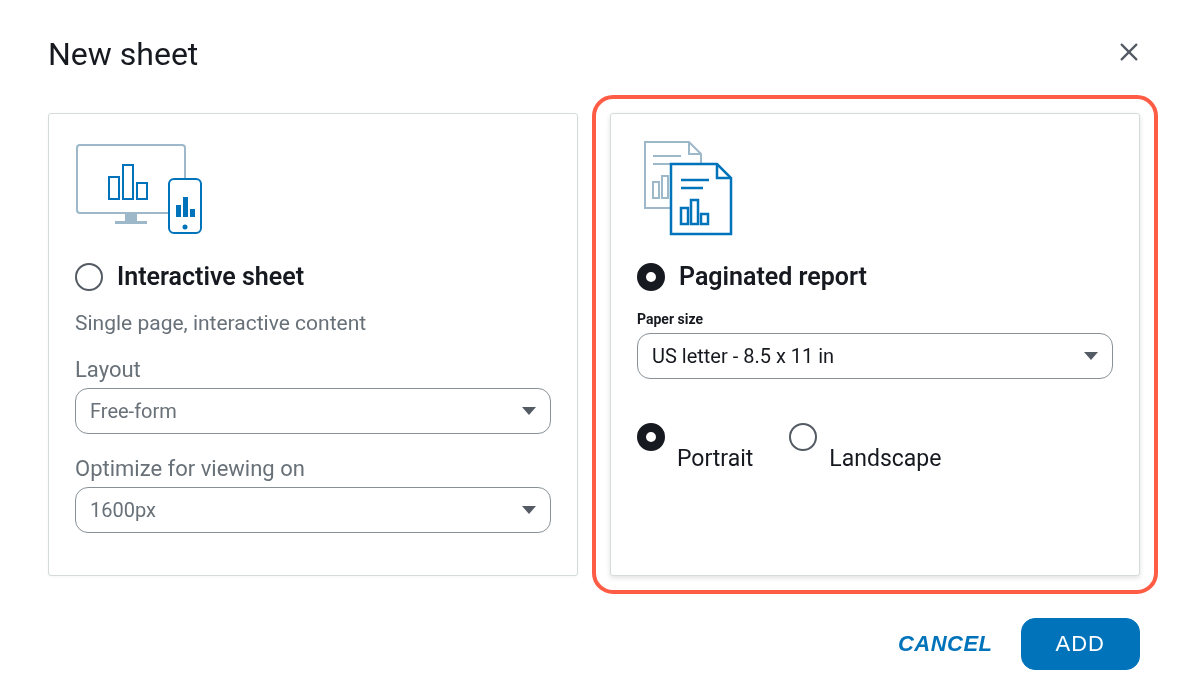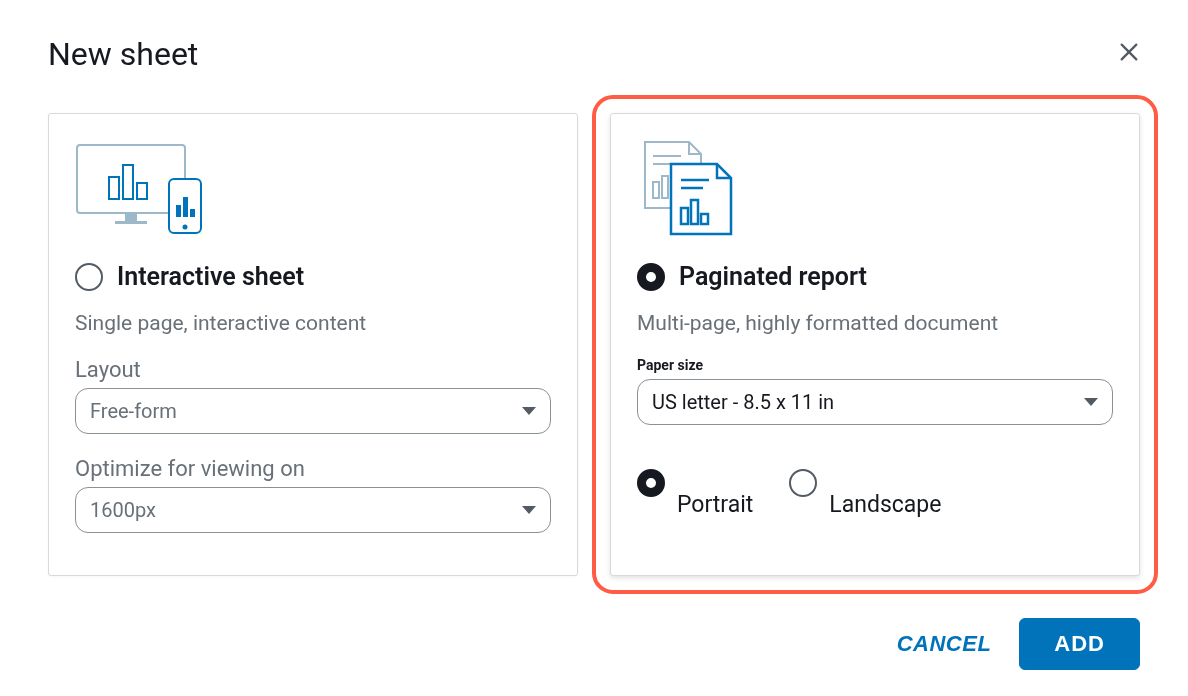--- a/index.html
+++ b/index.html
@@ -158,25 +158,25 @@
       font-weight: 700;
       color: #0073bb;
       background: none;
       border: none;
       cursor: pointer;
       letter-spacing: 0.5px;
       font-style: italic;
     }
     .btn-add {
       font-size: 22px;
-      font-weight: 700;
+      font-weight: 400;
       color: #fff;
       background: #0073bb;
       border: 1px solid #0073bb;
-      border-radius: 6px;
+      border-radius: 14px;
       padding: 12px 34px;
       cursor: pointer;
       letter-spacing: 1px;
     }
   </style>
 </head>
 <body>
 
 <div class="dialog-header">
   <h1 class="dialog-title">New sheet</h1>
@@ -254,21 +254,20 @@
         <line x1="44" y1="50" x2="66" y2="50" stroke="#0073bb" stroke-width="2.5"></line>
         <rect x="44" y="70" width="7" height="16" fill="none" stroke="#0073bb" stroke-width="2.5"></rect>
         <rect x="54" y="62" width="7" height="24" fill="none" stroke="#0073bb" stroke-width="2.5"></rect>
         <rect x="64" y="76" width="7" height="10" fill="none" stroke="#0073bb" stroke-width="2.5"></rect>
       </svg>
     </div>
     <div class="radio-row">
       <div class="radio-circle radio-selected"></div>
       <span class="radio-label-title">Paginated report</span>
     </div>
-    <div class="card-description">Multi-page, highly formatted document</div>
 
     <div class="field-label-dark">Paper size</div>
     <div class="select-wrap">
       <div class="select select-dark-text">
         <span>US letter - 8.5 x 11 in</span>
         <span class="caret"></span>
       </div>
     </div>
 
     <div class="orient-row">

